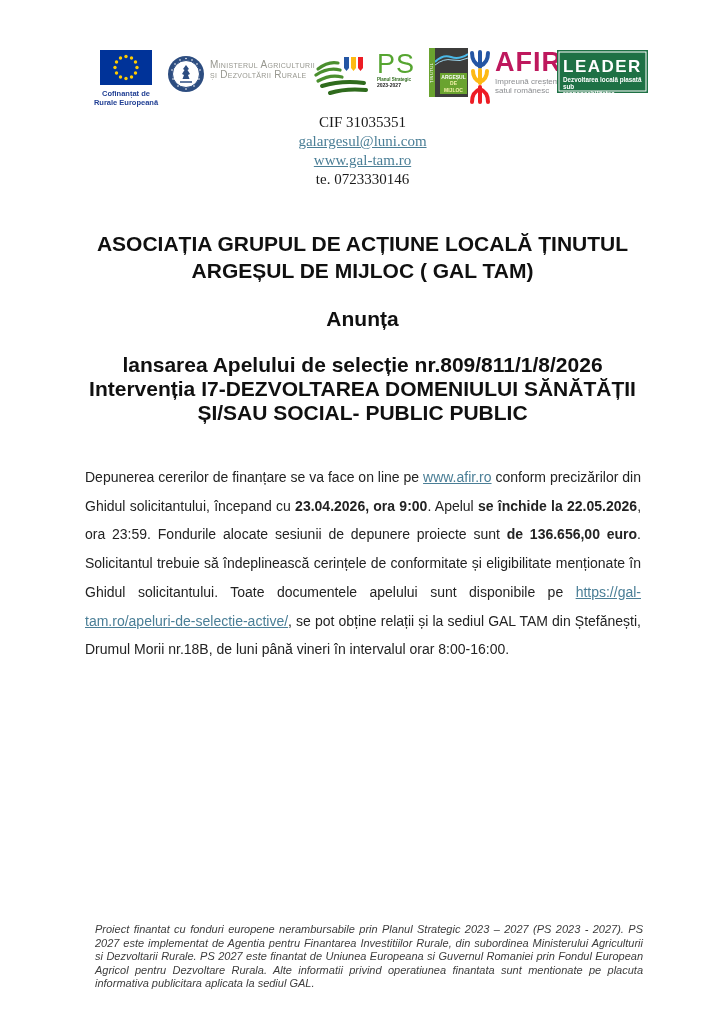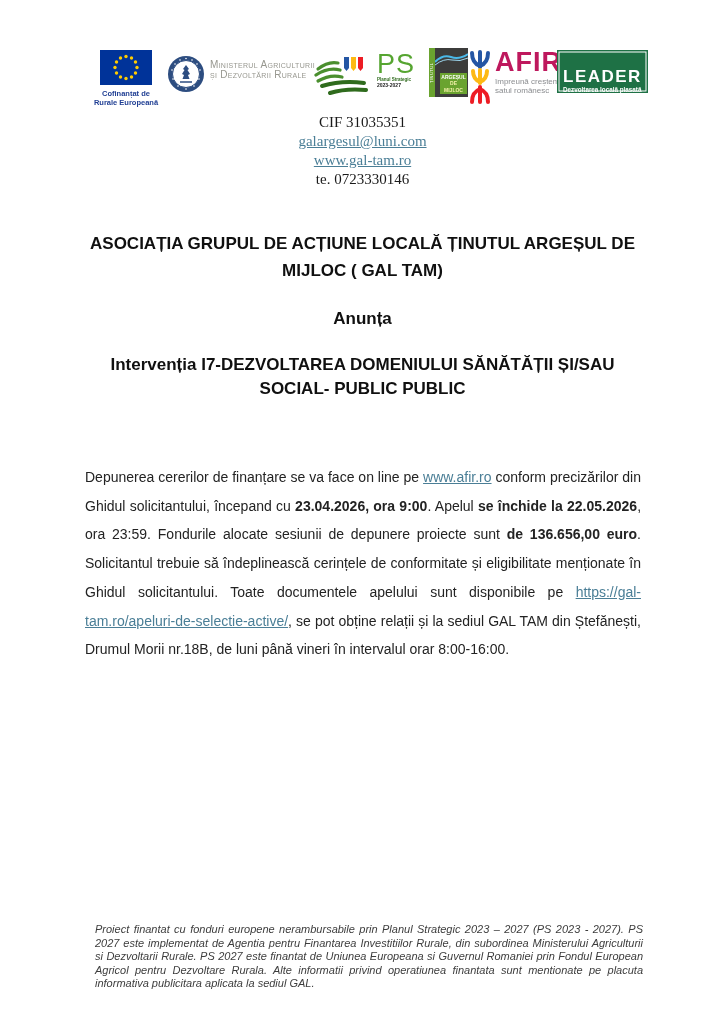--- a/index.html
+++ b/index.html
@@ -29,30 +29,30 @@
   .tam-badge{position:absolute;right:1px;bottom:3px;width:27px;background:#6aa32f;
     padding:1px 0;text-align:center;color:#fff;font-size:5px;font-weight:bold;line-height:6.5px;}
   .tam-badge .l2{color:#f3f0a8;}
   .afir-logo{left:468px;top:50px;display:flex;}
   .afir-symbol{width:24px;height:55px;}
   .afir-textcol{margin-left:3px;}
   .afir-name{font-size:27px;line-height:25px;font-weight:bold;color:#be185d;letter-spacing:1px;}
   .afir-tagline{margin-top:2px;font-size:8px;color:#8b8d90;line-height:9px;}
   .leader-logo{left:557px;top:50px;width:91px;height:43px;background:#1e7145;
     box-shadow:inset 0 0 0 1.5px #1e7145, inset 0 0 0 2.5px #ffffff;
-    padding:18px 5px 0 6px;box-sizing:border-box;}
+    padding:8px 5px 0 6px;box-sizing:border-box;}
   .leader-name{color:#fff;font-weight:bold;font-size:17px;line-height:17px;letter-spacing:1.5px;}
   .leader-tagline{color:#fff;font-size:6.3px;font-weight:bold;line-height:7px;margin-top:1px;}
   
   .letterhead{position:absolute;top:113px;left:0;width:100%;text-align:center;
     font-family:"Liberation Serif",serif;font-size:15px;line-height:19px;color:#1a1a1a;}
   .letterhead a{color:#4a7e96;text-decoration:underline;cursor:pointer;}
   
   .title-block{position:absolute;top:230px;left:82px;width:561px;text-align:center;
-    font-weight:bold;font-size:17px;color:#101010;}
+    font-weight:bold;font-size:21px;color:#101010;}
   .main-title{line-height:27px;}
   .anunta{margin-top:23px;line-height:24px;}
   .call-block{margin-top:22px;line-height:24px;}
   
   .body-par{position:absolute;top:449px;left:85px;width:556px;
     font-size:14px;line-height:28.7px;text-align:justify;color:#232323;}
   .body-par .b{font-weight:bold;}
   .body-par a{color:#4a7e96;text-decoration:underline;cursor:pointer;}
   
   .footer-par{position:absolute;top:912px;left:95px;width:548px;
@@ -194,20 +194,21 @@
     <div>CIF 31035351</div>
     <div><a>galargesul@luni.com</a></div>
     <div><a>www.gal-tam.ro</a></div>
     <div>te. 0723330146</div>
   </div>
 
   <div class="title-block">
     <div class="main-title">ASOCIAȚIA GRUPUL DE ACȚIUNE LOCALĂ ȚINUTUL ARGEȘUL DE MIJLOC ( GAL TAM)</div>
     <div class="anunta">Anunța</div>
     <div class="call-block">
+      <div>lansarea Apelului de selecție nr.809/811/1/8/2026</div>
       <div>Intervenția I7-DEZVOLTAREA DOMENIULUI SĂNĂTĂȚII ȘI/SAU SOCIAL- PUBLIC PUBLIC</div>
     </div>
   </div>
 
   <p class="body-par"><span>Depunerea cererilor de finanțare se va face on line pe </span><a>www.afir.ro</a><span> conform precizărilor din Ghidul solicitantului, începand cu </span><span class="b">23.04.2026, ora 9:00</span><span>. Apelul </span><span class="b">se închide la 22.05.2026</span><span>, ora 23:59. Fondurile alocate sesiunii de depunere proiecte sunt </span><span class="b">de 136.656,00 euro</span><span>. Solicitantul trebuie să îndeplinească cerințele de conformitate și eligibilitate menționate în Ghidul solicitantului. Toate documentele apelului sunt disponibile pe </span><a>https://gal-tam.ro/apeluri-de-selectie-active/</a><span>, se pot obține relații și la sediul GAL TAM din Ștefănești, Drumul Morii nr.18B, de luni până vineri în intervalul orar 8:00-16:00.</span></p>
 
   <p class="footer-par">Proiect finantat cu fonduri europene nerambursabile prin Planul Strategic 2023 – 2027 (PS 2023 - 2027). PS 2027 este implementat de Agentia pentru Finantarea Investitiilor Rurale, din subordinea Ministerului Agriculturii si Dezvoltarii Rurale. PS 2027 este finantat de Uniunea Europeana si Guvernul Romaniei prin Fondul European Agricol pentru Dezvoltare Rurala. Alte informatii privind operatiunea finantata sunt mentionate pe placuta informativa publicitara aplicata la sediul GAL.</p>
 
 </div>
 

